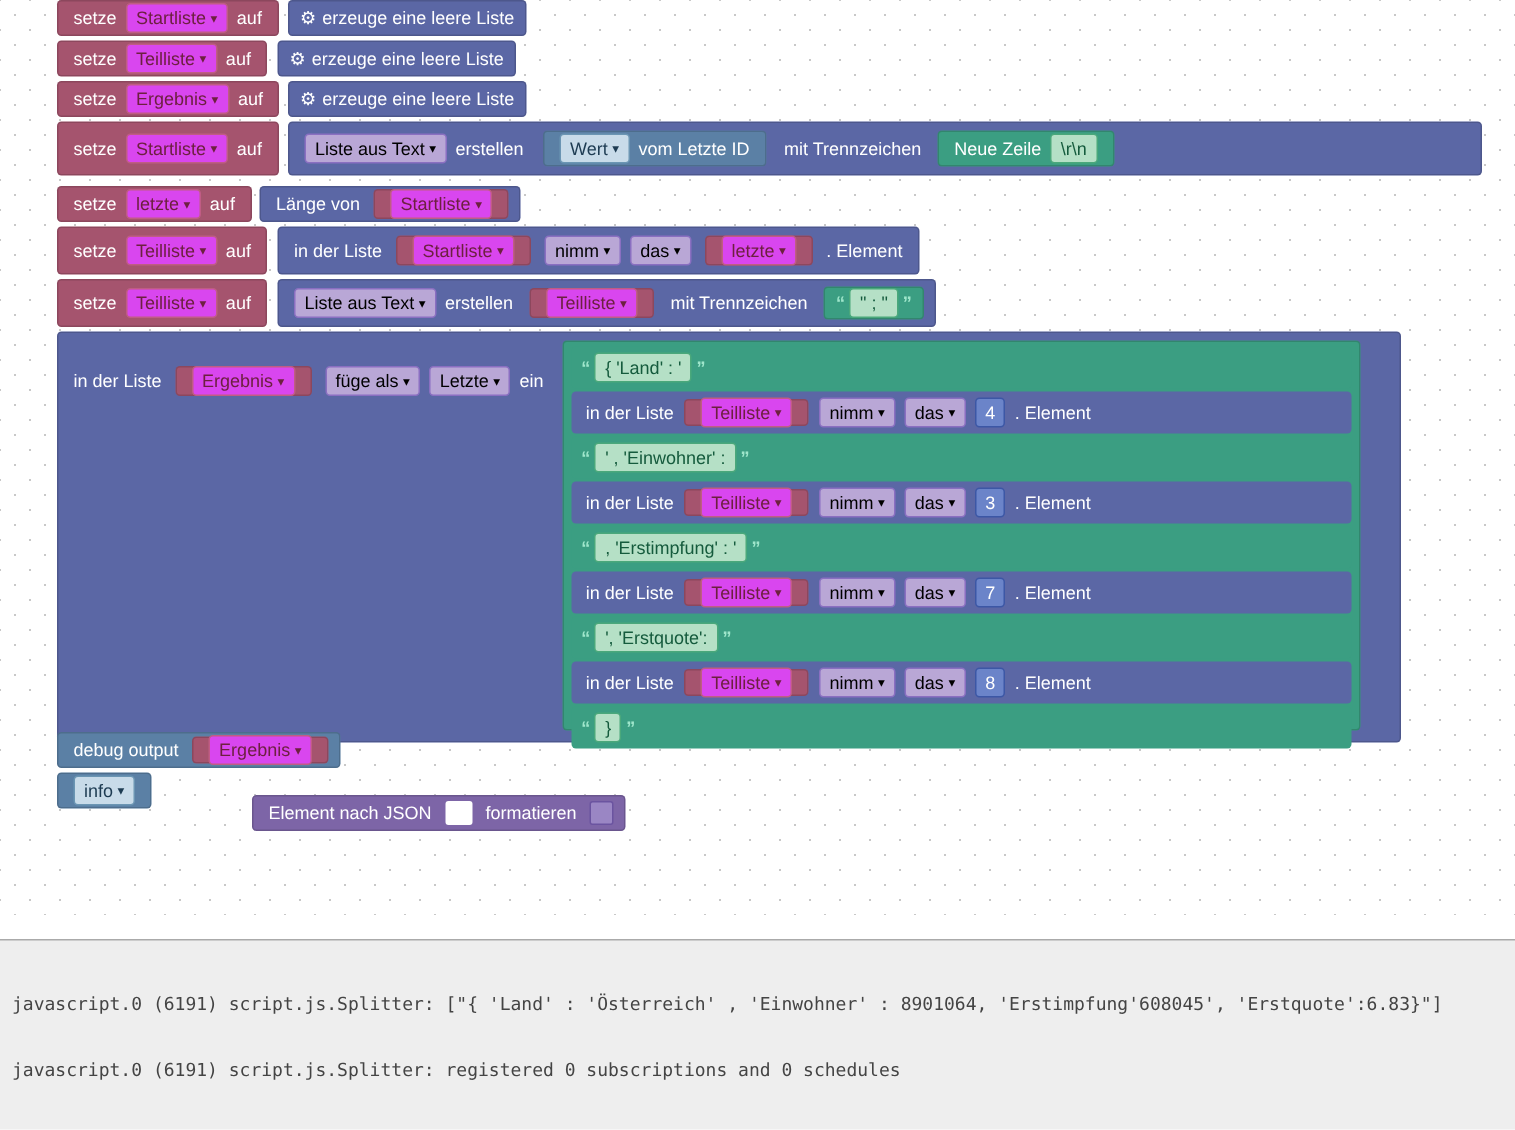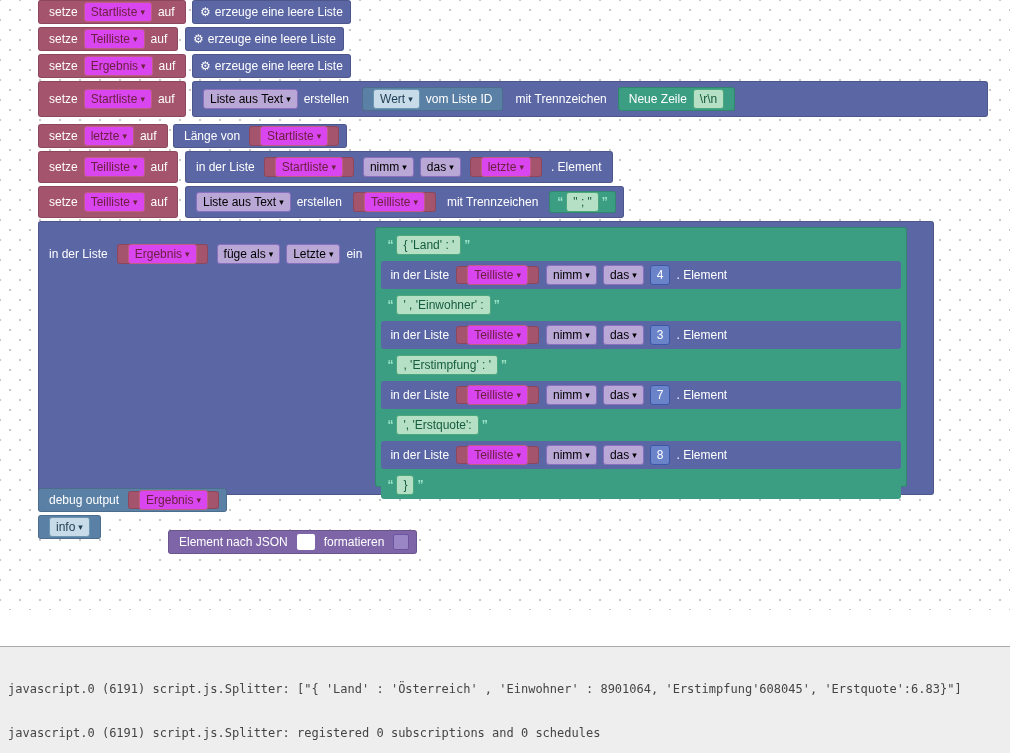--- a/index.html
+++ b/index.html
@@ -19,21 +19,21 @@
   .fld.bb{background:#c8dbe9;color:#1d3b52;border-color:#6b95b3}
   .fld.nb{background:#6b84c9;color:#fff;border-color:#3c57a5}
   .caret::after{content:"\25BE";margin-left:3px;font-size:9px}
   .gear::before{content:"\2699";display:inline-block;margin-right:4px;font-size:12px;color:#fff}
   .qp{color:#9fe6cb;font-weight:bold}
   .big{height:auto;align-items:flex-start;padding:6px 8px}
   .row{display:flex;align-items:center;height:28px;padding:0 6px;margin-bottom:2px;white-space:nowrap}
   .row.purple{background:#5b67a5;border-radius:3px}
   .row.teal{background:#3b9e82;border-radius:3px}
   .lbl{margin:16px 3px}
-  .console{position:absolute;left:0;right:0;bottom:0;height:107px;background:#eee;color:#444;border-top:1px solid #aaa;
+  .console{position:absolute;left:0;right:0;bottom:0;height:127px;background:#eee;color:#444;border-top:1px solid #aaa;
            font-family:Menlo,Consolas,monospace;font-size:12px;padding:6px 8px;box-sizing:border-box;white-space:pre;overflow:hidden}
   .console div{line-height:16px}
 </style>
 </head>
 <body>
 
 <div class="ws">
 
   <div class="blk pink" style="left:38px;top:0">
     <span class="lbl">setze</span>
@@ -68,21 +68,21 @@
   <div class="blk pink" style="left:38px;top:81px;height:36px">
     <span class="lbl">setze</span>
     <span class="fld pk caret">Startliste</span>
     <span class="lbl">auf</span>
   </div>
   <div class="blk purple" style="left:192px;top:81px;height:36px;width:780px">
     <span class="fld pp caret">Liste aus Text</span>
     <span class="lbl">erstellen</span>
     <span class="blk blue2" style="position:static;margin-left:10px;height:24px">
       <span class="fld bb caret">Wert</span>
-      <span class="lbl">vom Liste ID</span>
+      <span class="lbl">vom Letzte ID</span>
     </span>
     <span class="lbl" style="margin-left:12px">mit Trennzeichen</span>
     <span class="blk teal" style="position:static;margin-left:8px;height:24px">
       <span class="lbl">Neue Zeile</span>
       <span class="fld tb">\r\n</span>
     </span>
   </div>
 
   <div class="blk pink" style="left:38px;top:124px">
     <span class="lbl">setze</span>

